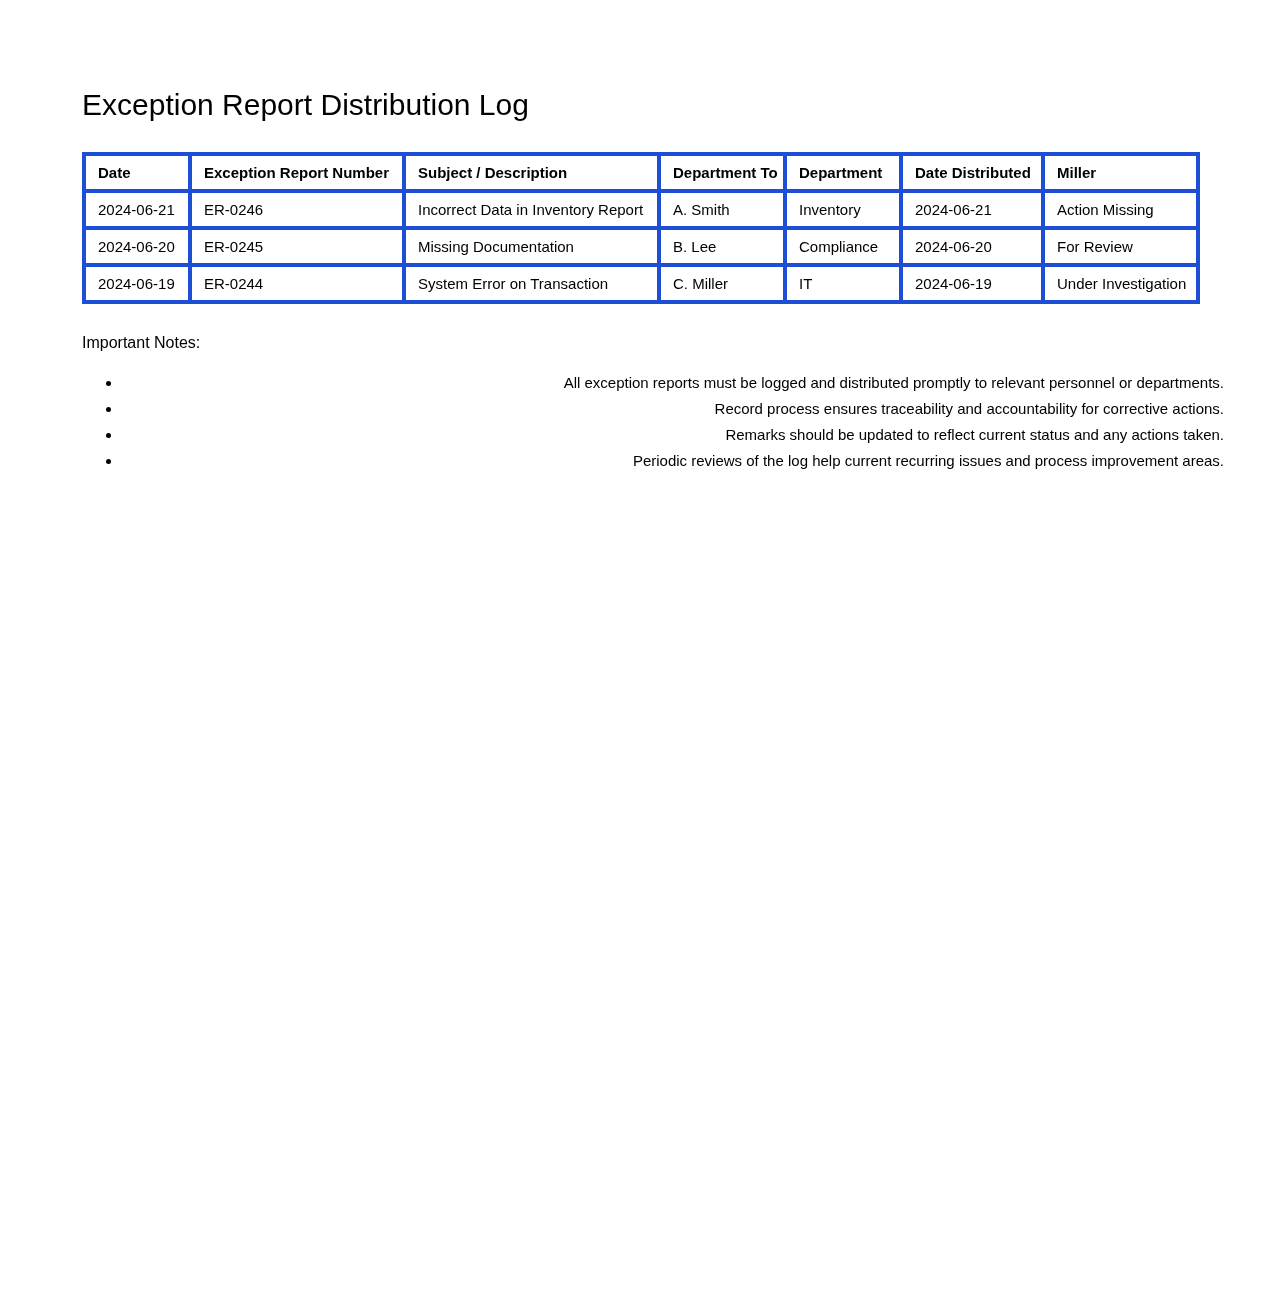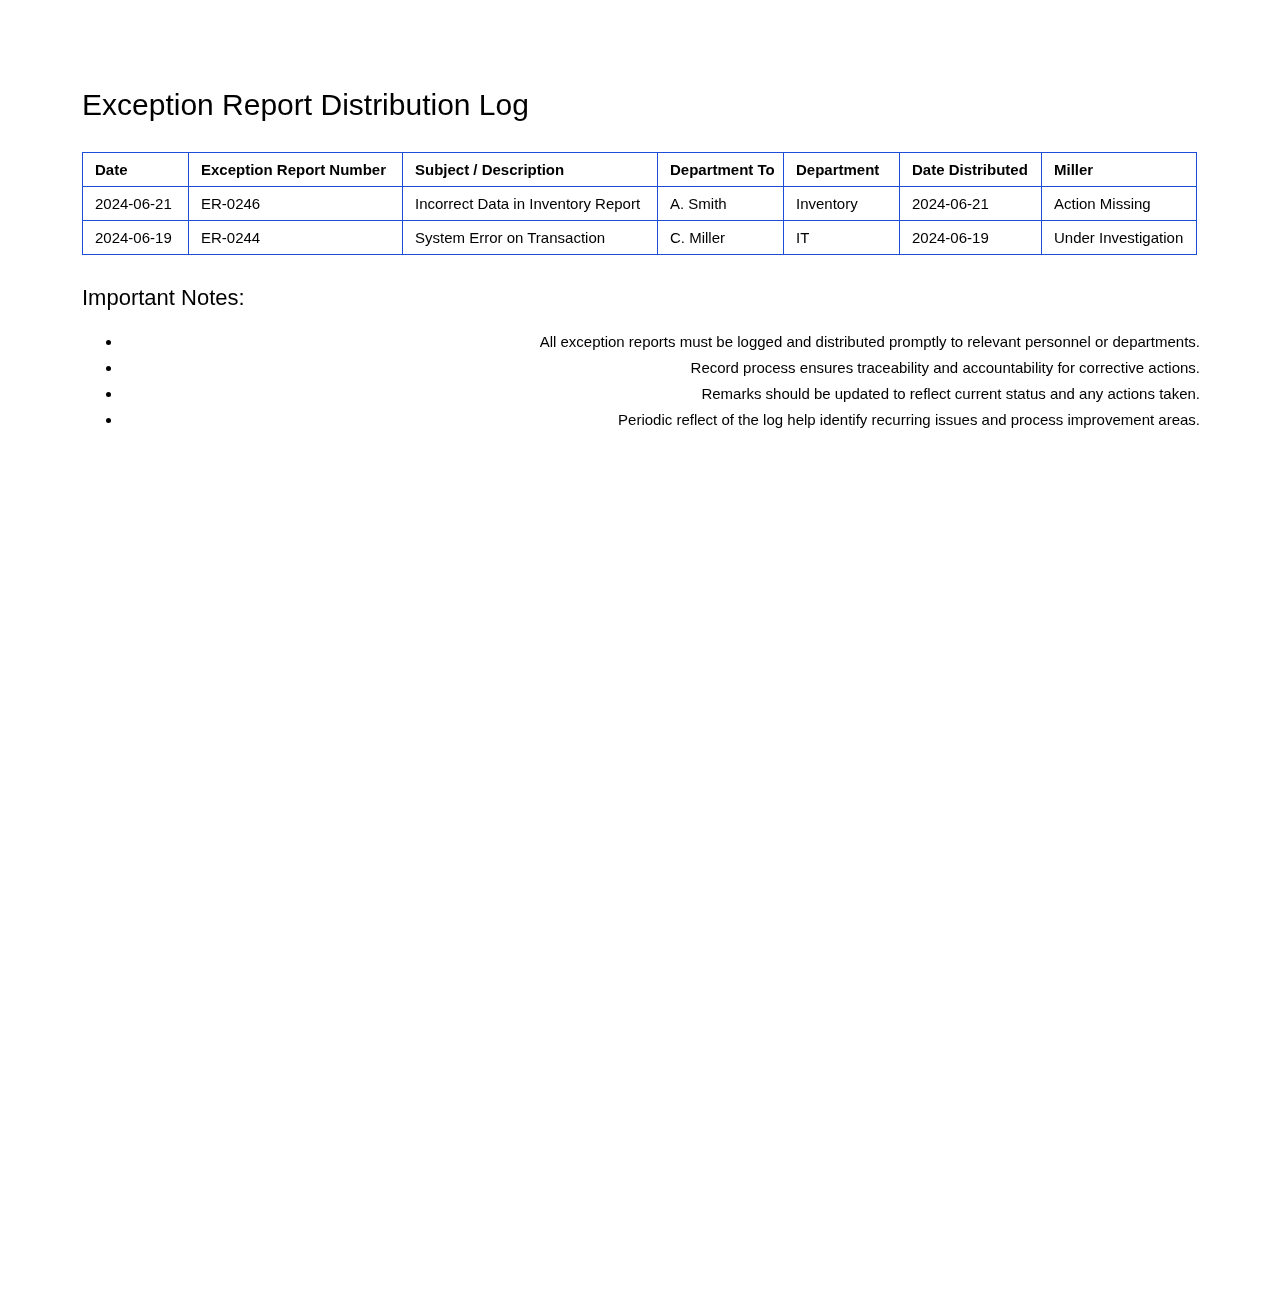--- a/index.html
+++ b/index.html
@@ -7,55 +7,55 @@
     padding: 0;
     background: #ffffff;
     font-family: "Liberation Sans", sans-serif;
     color: #000000;
   }
   .page {
     width: 1278px;
     height: 1300px;
     background: #ffffff;
     box-sizing: border-box;
-    padding: 88px 78px 0 82px;
+    padding: 88px 54px 0 82px;
   }
   h1.doc-title {
     font-size: 30px;
     font-weight: 400;
     margin: 0 0 30px 0;
     letter-spacing: 0;
   }
   table.log-table {
     border-collapse: collapse;
     table-layout: fixed;
     width: 1114px;
   }
   table.log-table th,
   table.log-table td {
-    border: 1px solid #1d4ed8;
+    border: 4px solid #1d4ed8;
     font-size: 15px;
     padding: 8px 12px;
     text-align: left;
     vertical-align: middle;
     overflow: hidden;
     white-space: nowrap;
   }
   table.log-table th {
     font-weight: 700;
   }
   col.c-date      { width: 106px; }
   col.c-ern       { width: 214px; }
   col.c-subject   { width: 255px; }
   col.c-distto    { width: 126px; }
   col.c-dept      { width: 116px; }
   col.c-datedist  { width: 142px; }
   col.c-remarks   { width: 155px; }
   h2.notes-title {
-    font-size: 22px;
+    font-size: 16px;
     font-weight: 400;
     margin: 30px 0 22px 0;
   }
   ul.notes-list {
     margin: 0;
     padding-left: 40px;
     text-align: right;
   }
   ul.notes-list li {
     font-size: 15px;
@@ -95,33 +95,42 @@
       <tr>
         <td>2024-06-21</td>
         <td>ER-0246</td>
         <td>Incorrect Data in Inventory Report</td>
         <td>A. Smith</td>
         <td>Inventory</td>
         <td>2024-06-21</td>
         <td>Action Missing</td>
       </tr>
       <tr>
+        <td>2024-06-20</td>
+        <td>ER-0245</td>
+        <td>Missing Documentation</td>
+        <td>B. Lee</td>
+        <td>Compliance</td>
+        <td>2024-06-20</td>
+        <td>For Review</td>
+      </tr>
+      <tr>
         <td>2024-06-19</td>
         <td>ER-0244</td>
         <td>System Error on Transaction</td>
         <td>C. Miller</td>
         <td>IT</td>
         <td>2024-06-19</td>
         <td>Under Investigation</td>
       </tr>
     </tbody>
   </table>
 
   <h2 class="notes-title">Important Notes:</h2>
 
   <ul class="notes-list">
     <li>All exception reports must be logged and distributed promptly to relevant personnel or departments.</li>
     <li>Record process ensures traceability and accountability for corrective actions.</li>
     <li>Remarks should be updated to reflect current status and any actions taken.</li>
-    <li>Periodic reflect of the log help identify recurring issues and process improvement areas.</li>
+    <li>Periodic reviews of the log help current recurring issues and process improvement areas.</li>
   </ul>
 
 </div>
 
 </body></html>

